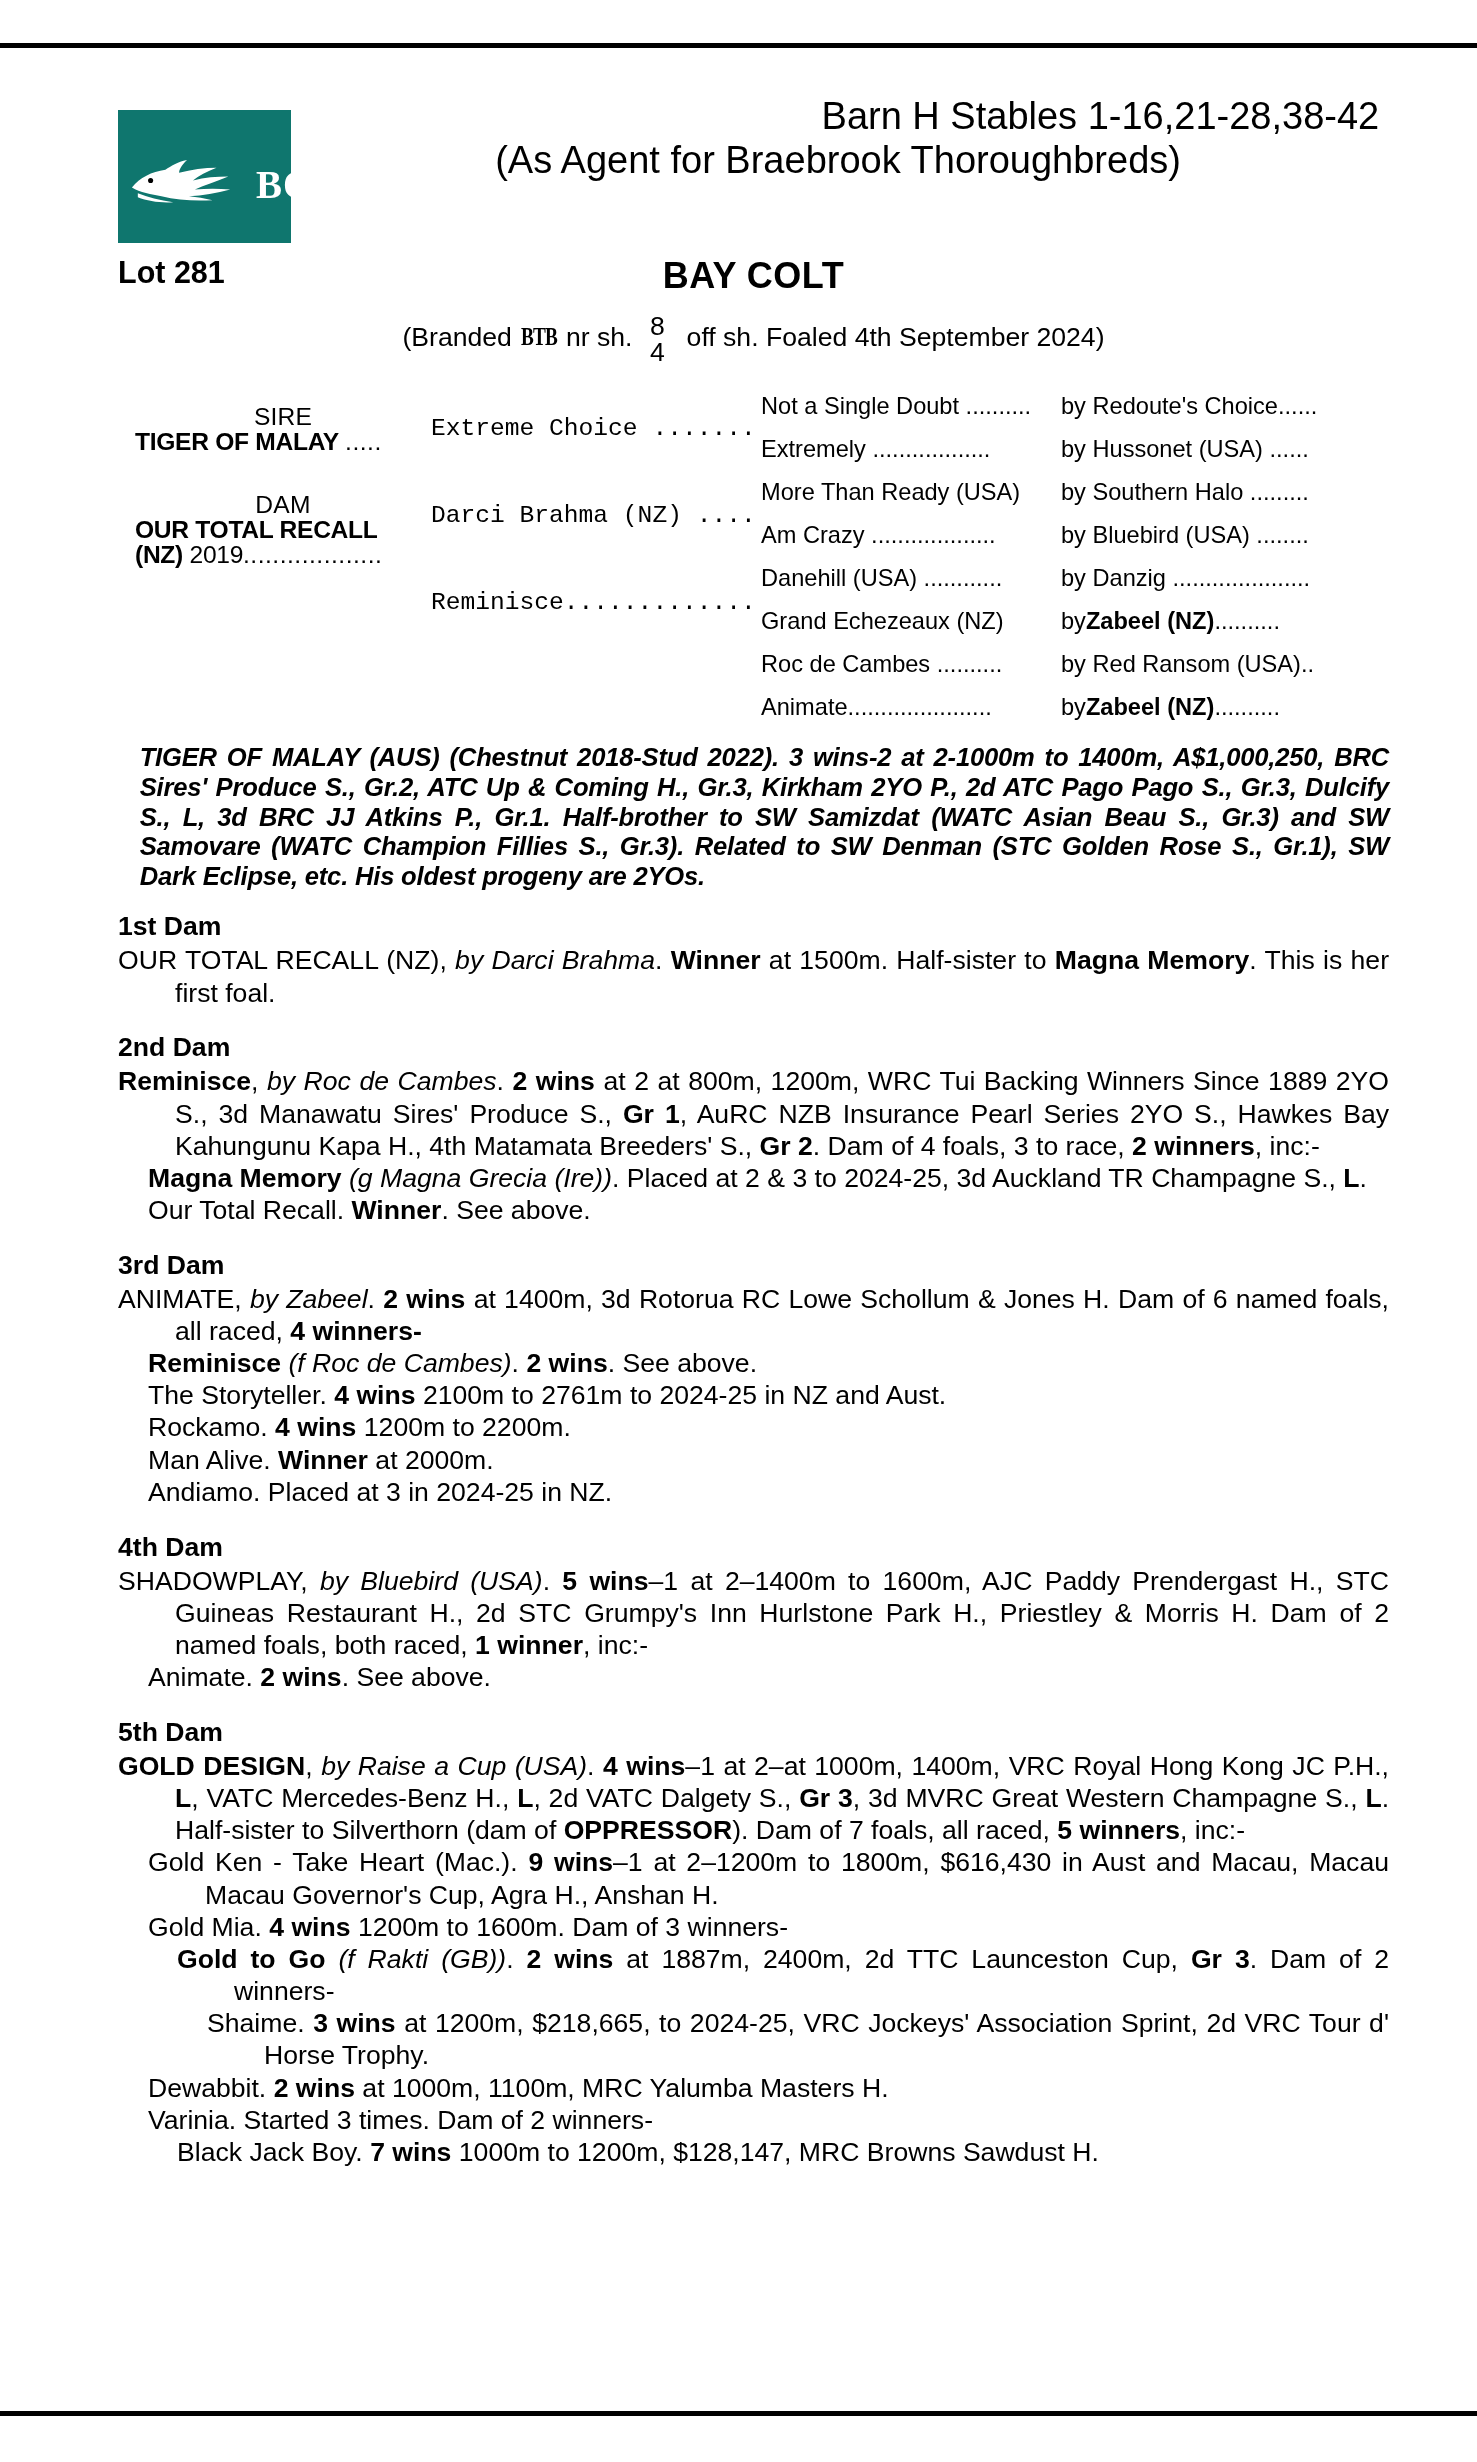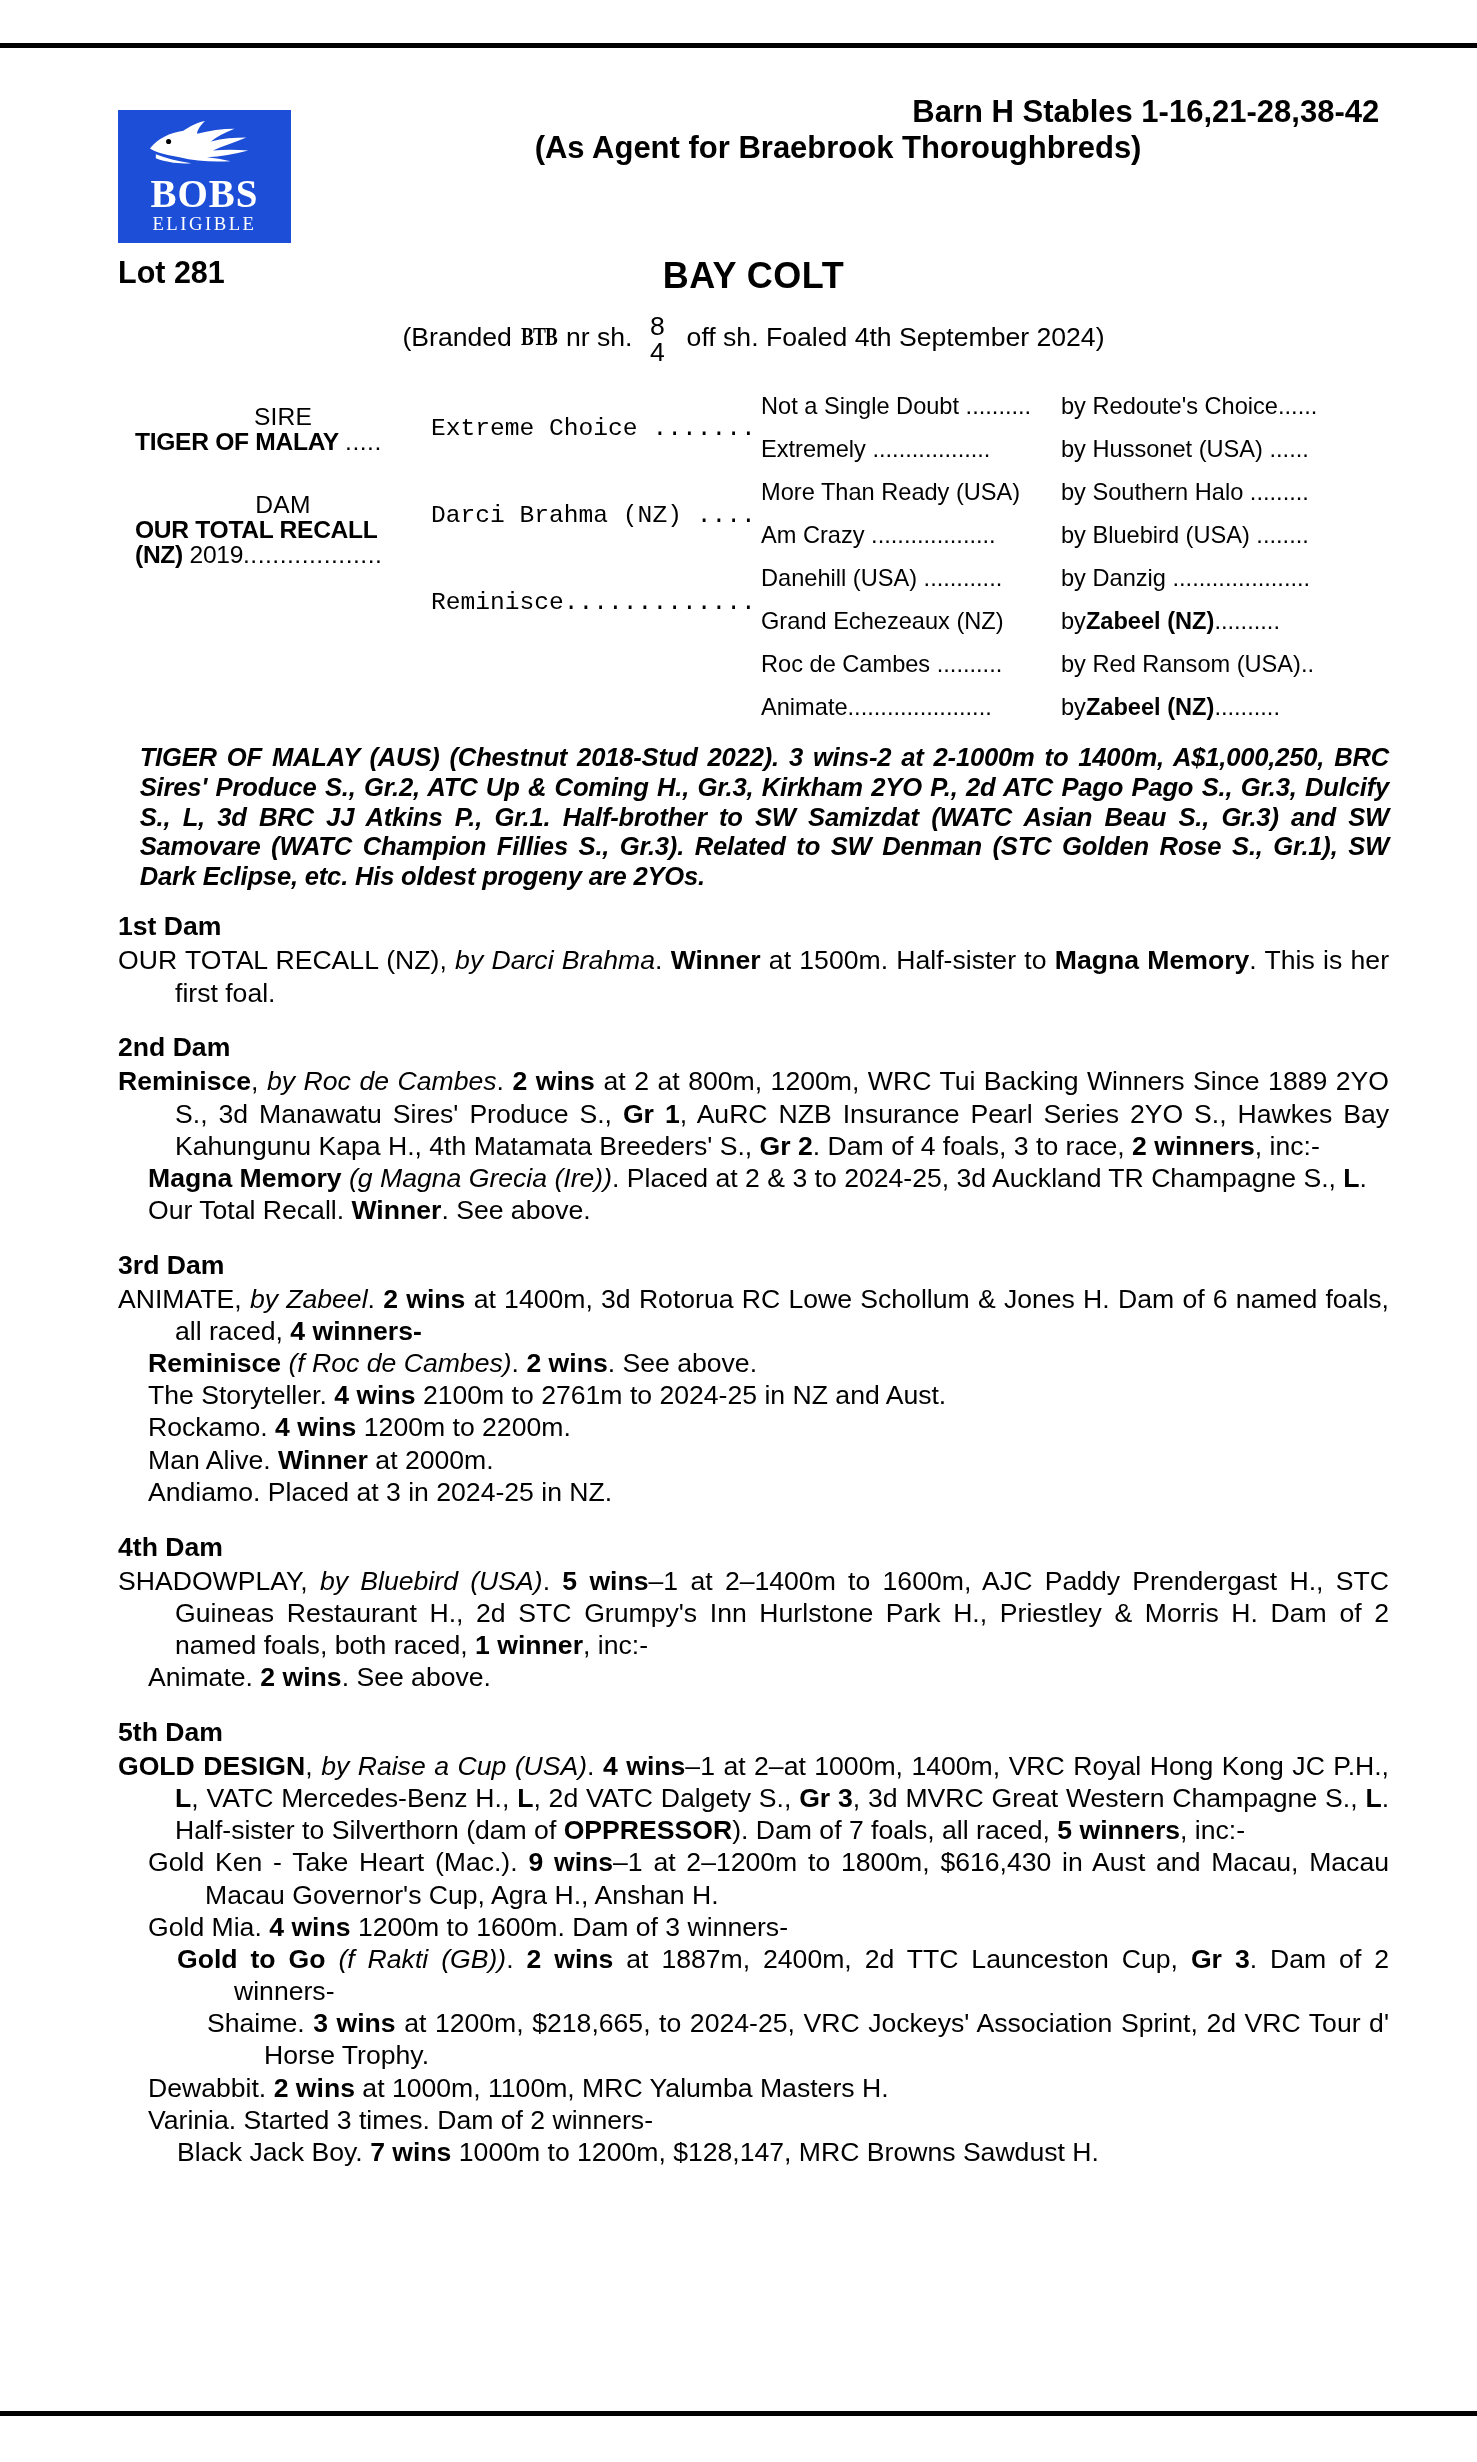--- a/index.html
+++ b/index.html
@@ -38,28 +38,27 @@
   }
 
   
   .header-row {
     display: flex;
     align-items: flex-start;
   }
   .bobs-logo {
     width: 173px;
     height: 133px;
-    background: #1d4ed8;
+    background: #0f766e;
     flex: 0 0 auto;
     margin-top: 15.8px;
     display: flex;
-    flex-direction: column;
     align-items: center;
     justify-content: flex-start;
-    padding-top: 5px;
+    padding-top: 15px;
     box-sizing: border-box;
   }
   .bobs-logo svg { display: block; }
   .bobs-word {
     color: #fff;
     font-family: "Liberation Serif", serif;
     font-size: 39px;
     font-weight: 700;
     letter-spacing: 1px;
     line-height: 0.95;
@@ -69,22 +68,22 @@
     color: #fff;
     font-family: "Liberation Serif", serif;
     font-size: 18.7px;
     letter-spacing: 2.5px;
     line-height: 1.1;
     margin-top: 2px;
   }
   .header-lines {
     flex: 1 1 auto;
     text-align: center;
-    font-weight: 700;
-    font-size: 31px;
+    font-weight: 400;
+    font-size: 38px;
     line-height: 1.17;
     padding-right: 3.9px;
   }
   .header-lines .hl-barn {
     text-align: right;
     padding-right: 5.9px;
   }
 
   
   .lot-row {

